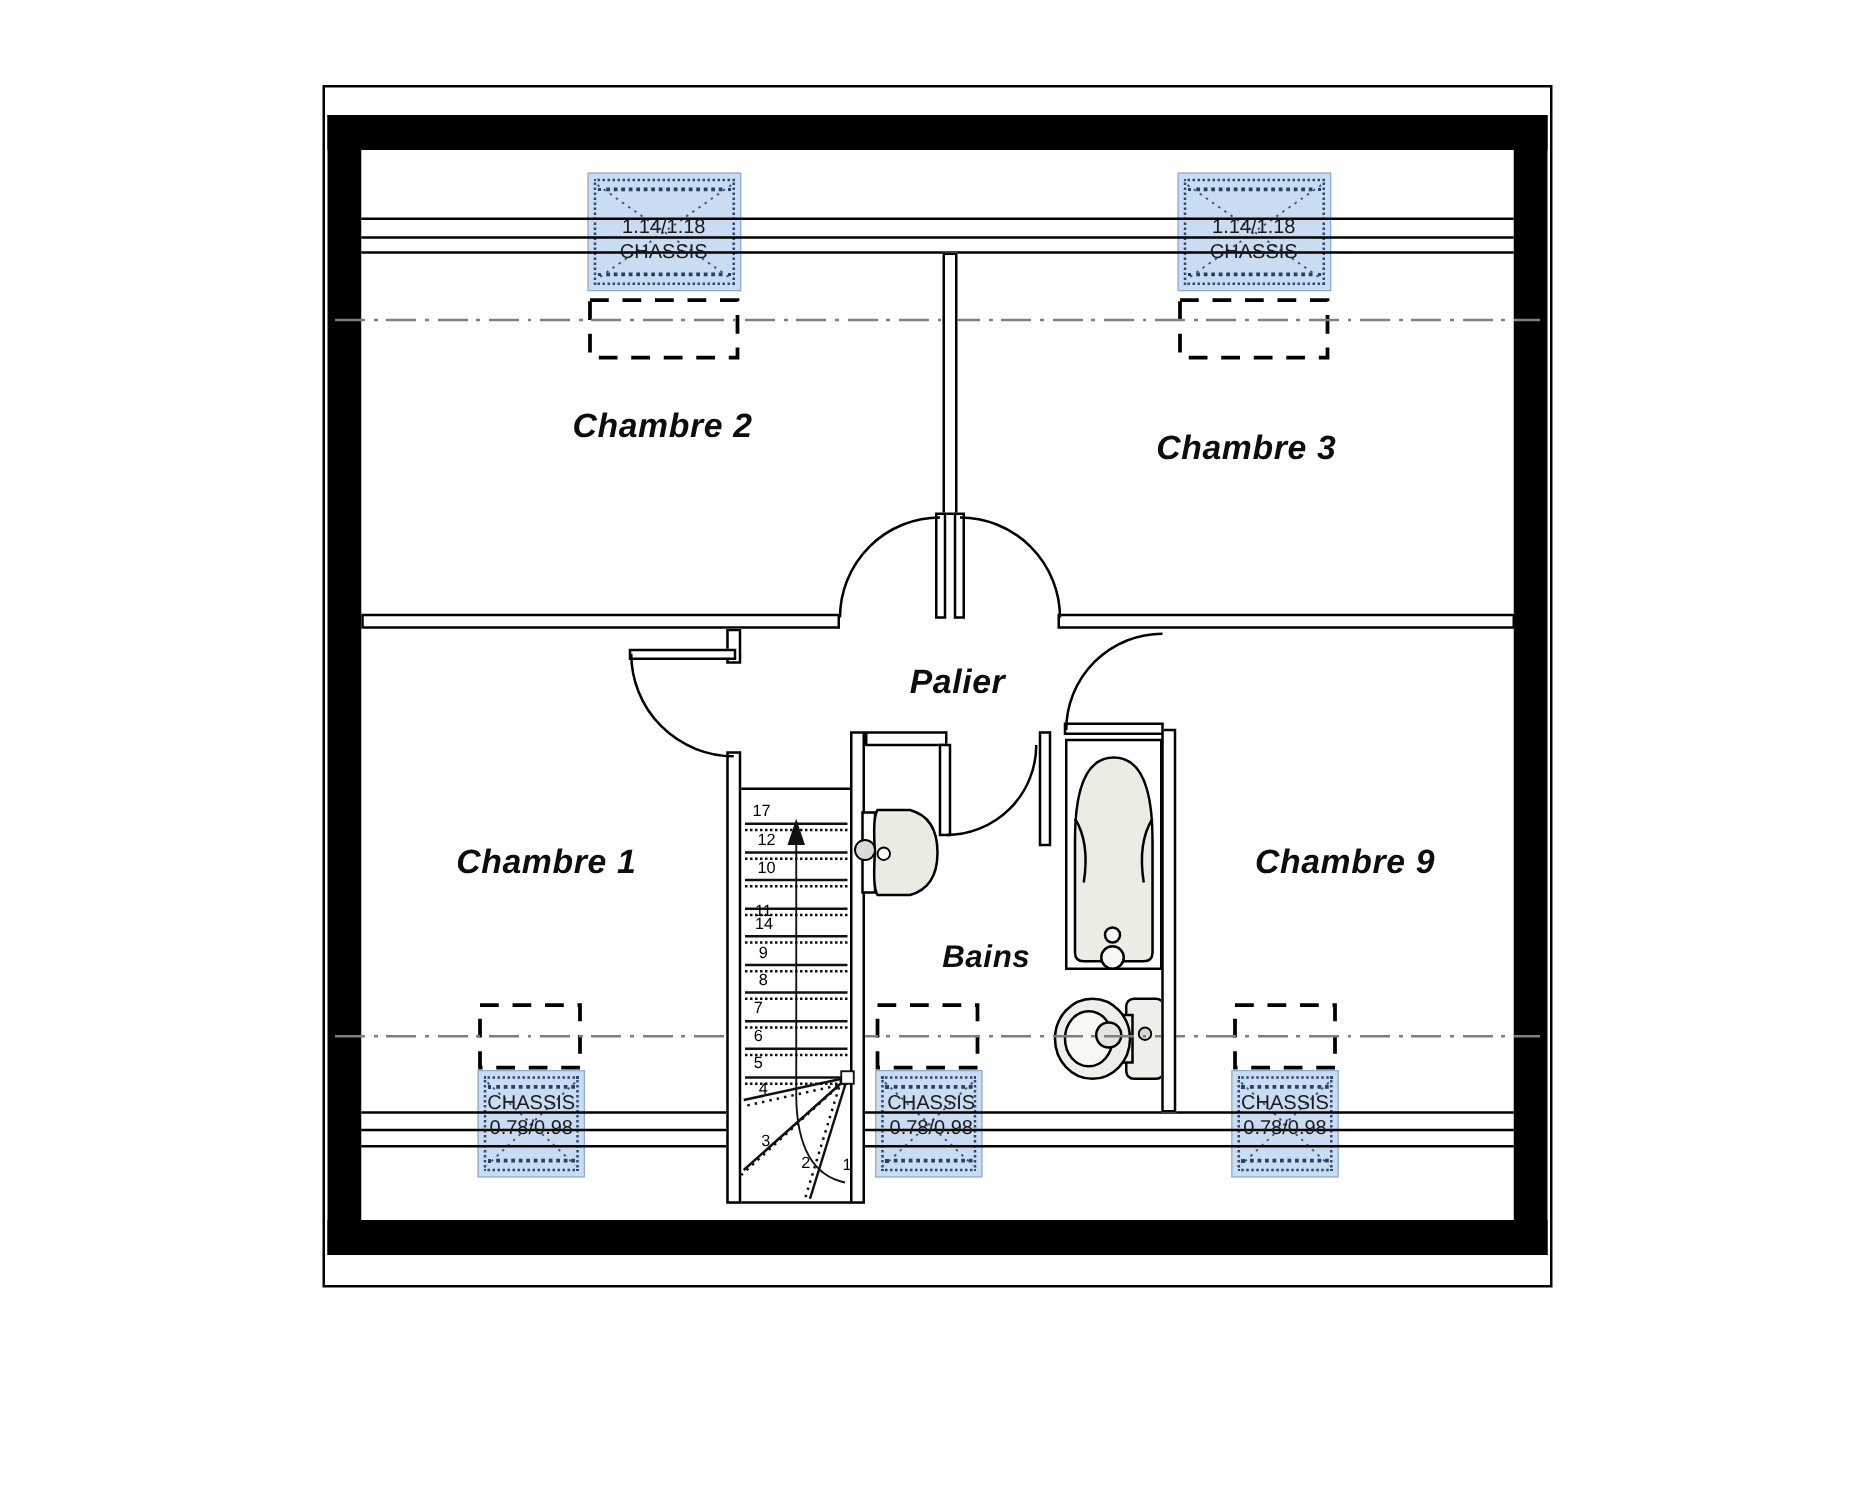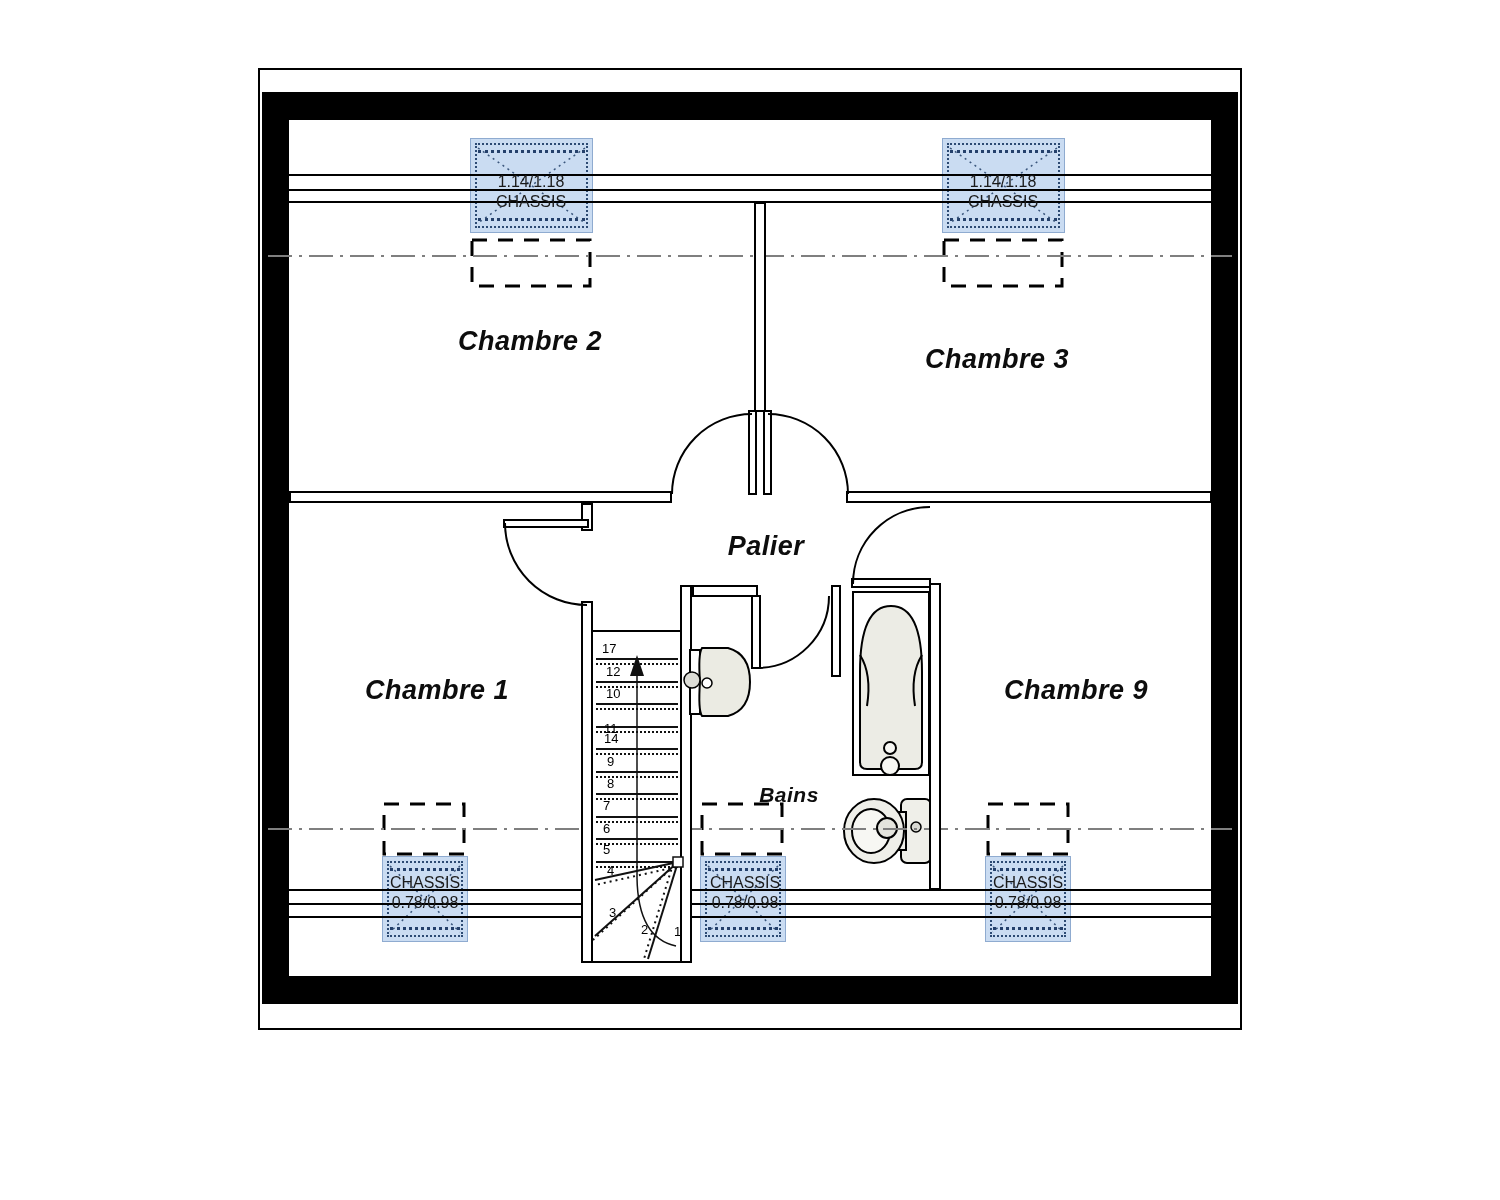--- a/index.html
+++ b/index.html
@@ -197,21 +197,21 @@
       <circle cx="692" cy="680" r="8" fill="#dcdcd6" stroke="#000" stroke-width="1.5"></circle>
       <circle cx="707" cy="683" r="5" fill="#fff" stroke="#000" stroke-width="1.5"></circle>
     </g>
   </svg>
 
   <div class="room-label" style="left:530px;top:341px">Chambre 2</div>
   <div class="room-label" style="left:997px;top:359px">Chambre 3</div>
   <div class="room-label" style="left:437px;top:690px">Chambre 1</div>
   <div class="room-label" style="left:1076px;top:690px">Chambre 9</div>
   <div class="room-label" style="left:766px;top:546px">Palier</div>
-  <div class="room-label" style="left:789px;top:795px;font-size:21px">Bains</div>
+  <div class="room-label" style="left:789px;top:766px;font-size:25px">Bains</div>
 
   <div class="chassis-label" style="left:531px;top:172px">
     <div>1.14/1.18</div>
     <div>CHASSIS</div>
   </div>
   <div class="chassis-label" style="left:1003px;top:172px">
     <div>1.14/1.18</div>
     <div>CHASSIS</div>
   </div>
   <div class="chassis-label" style="left:425px;top:873px">

